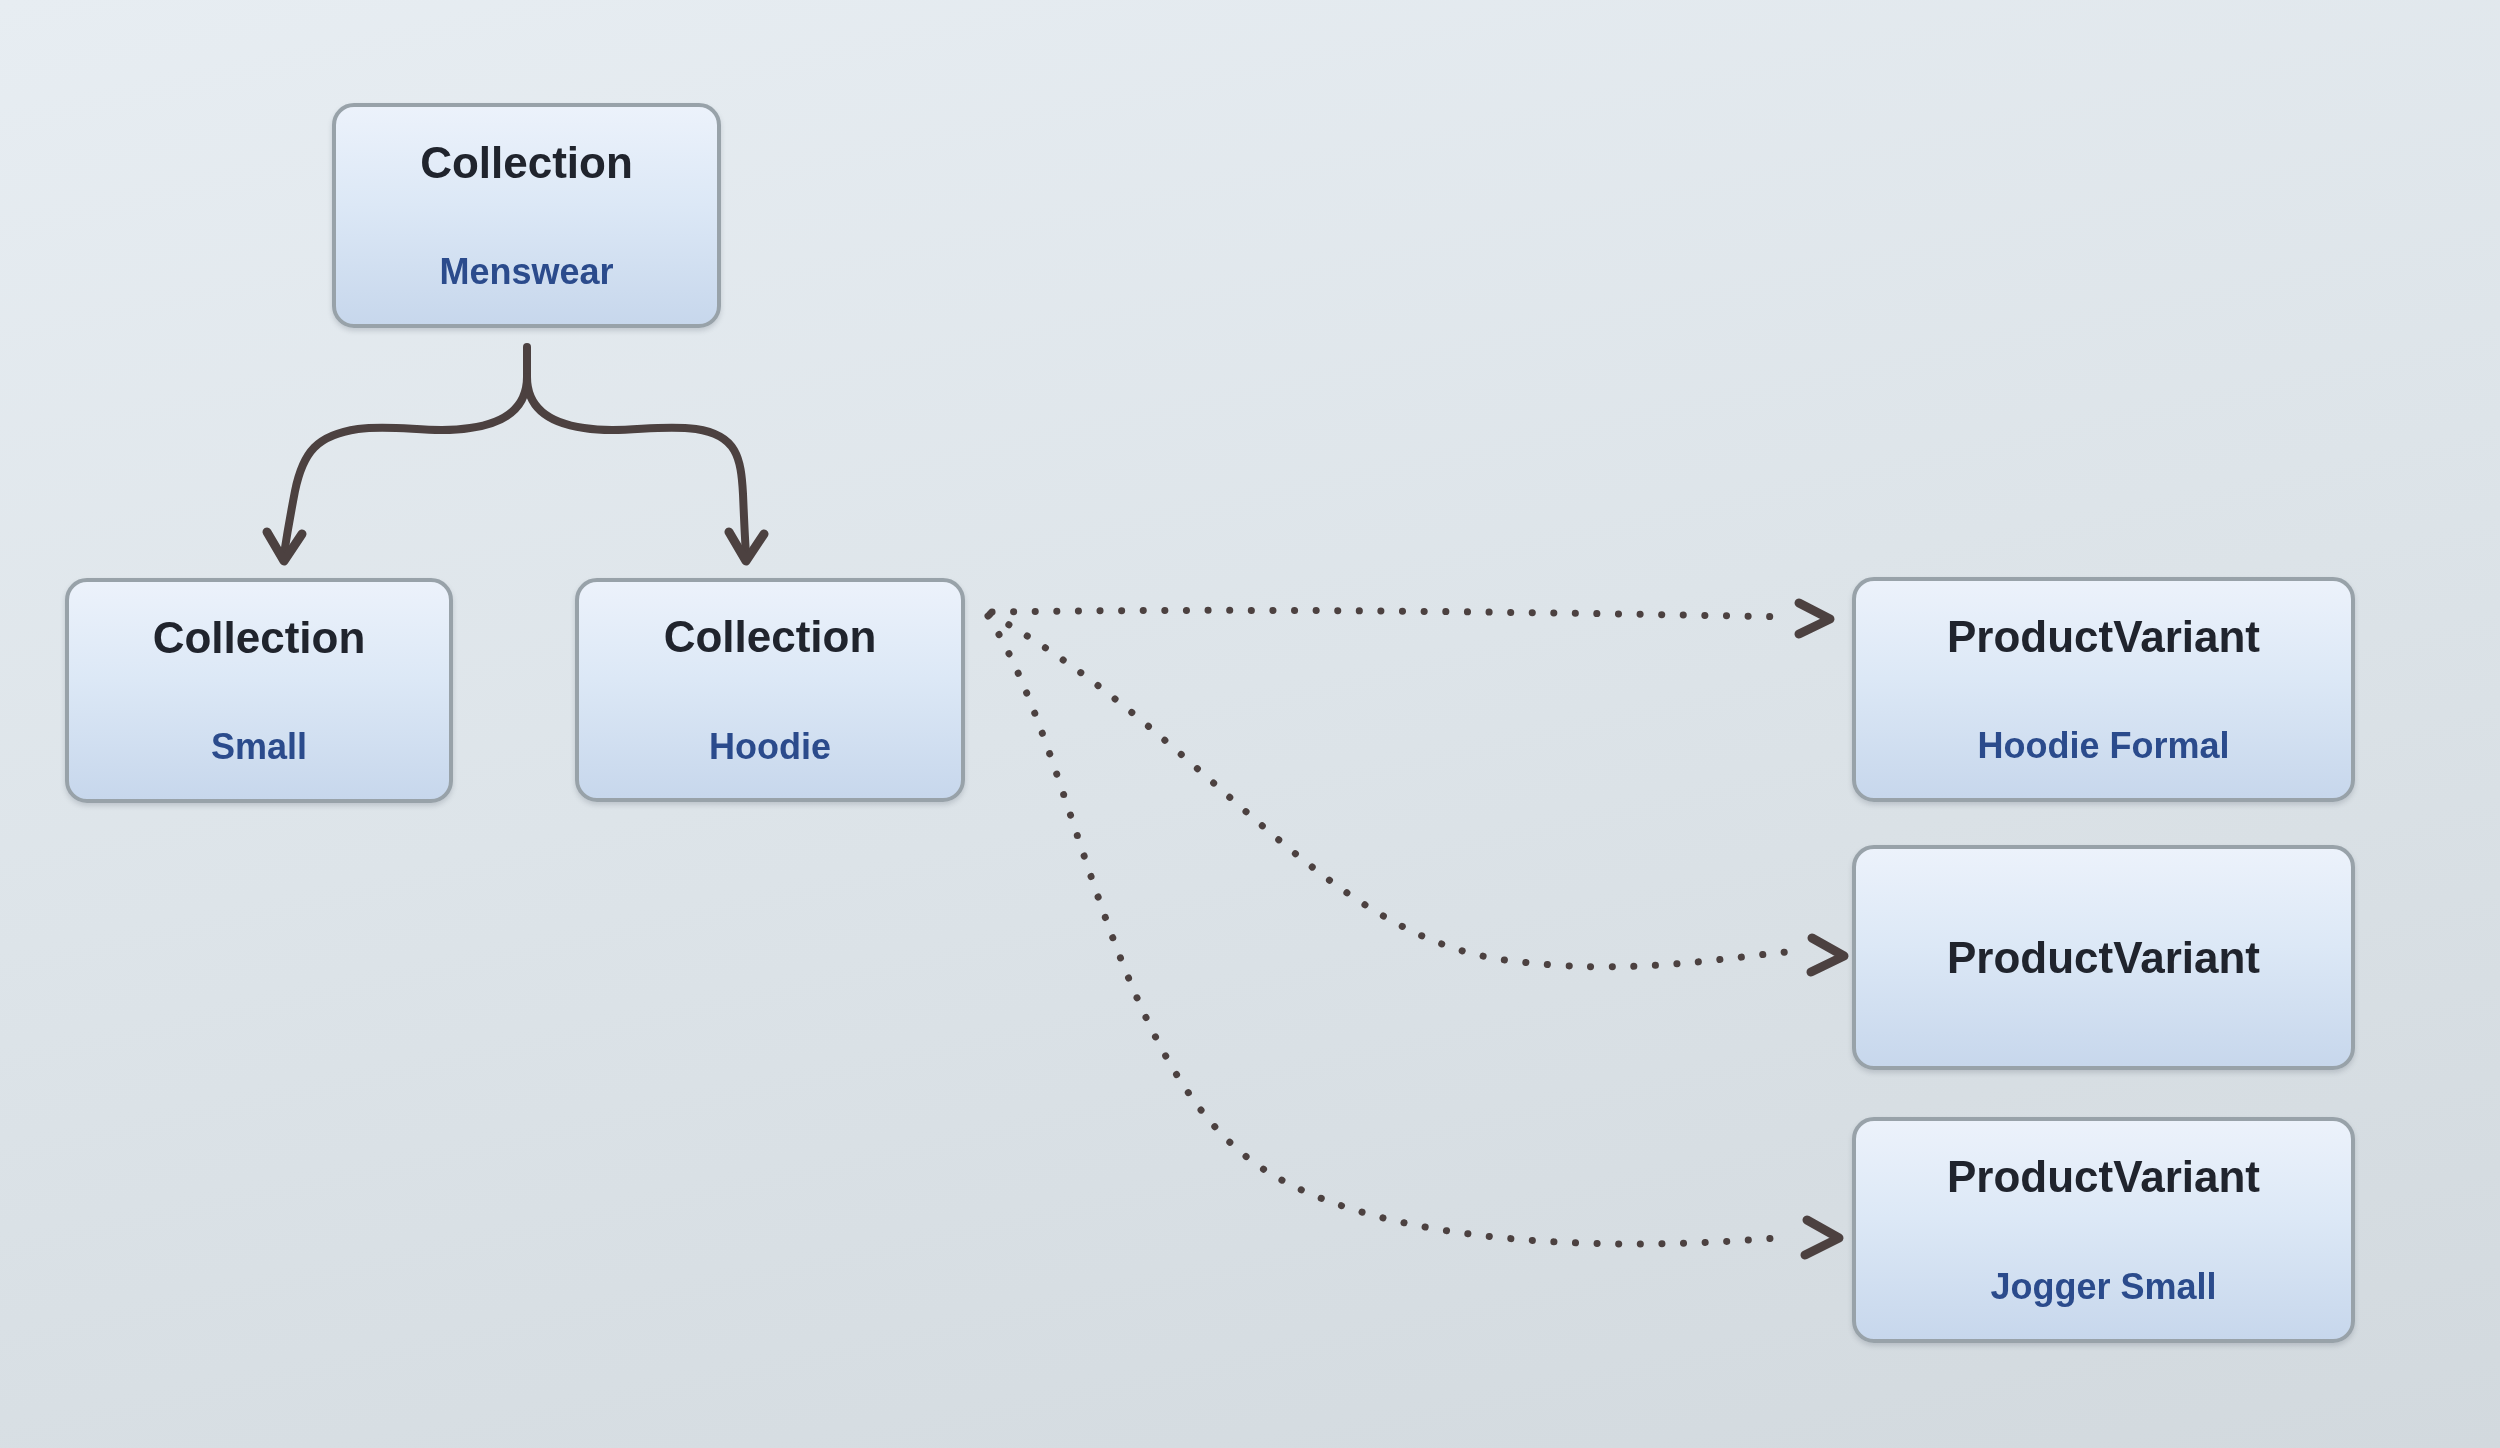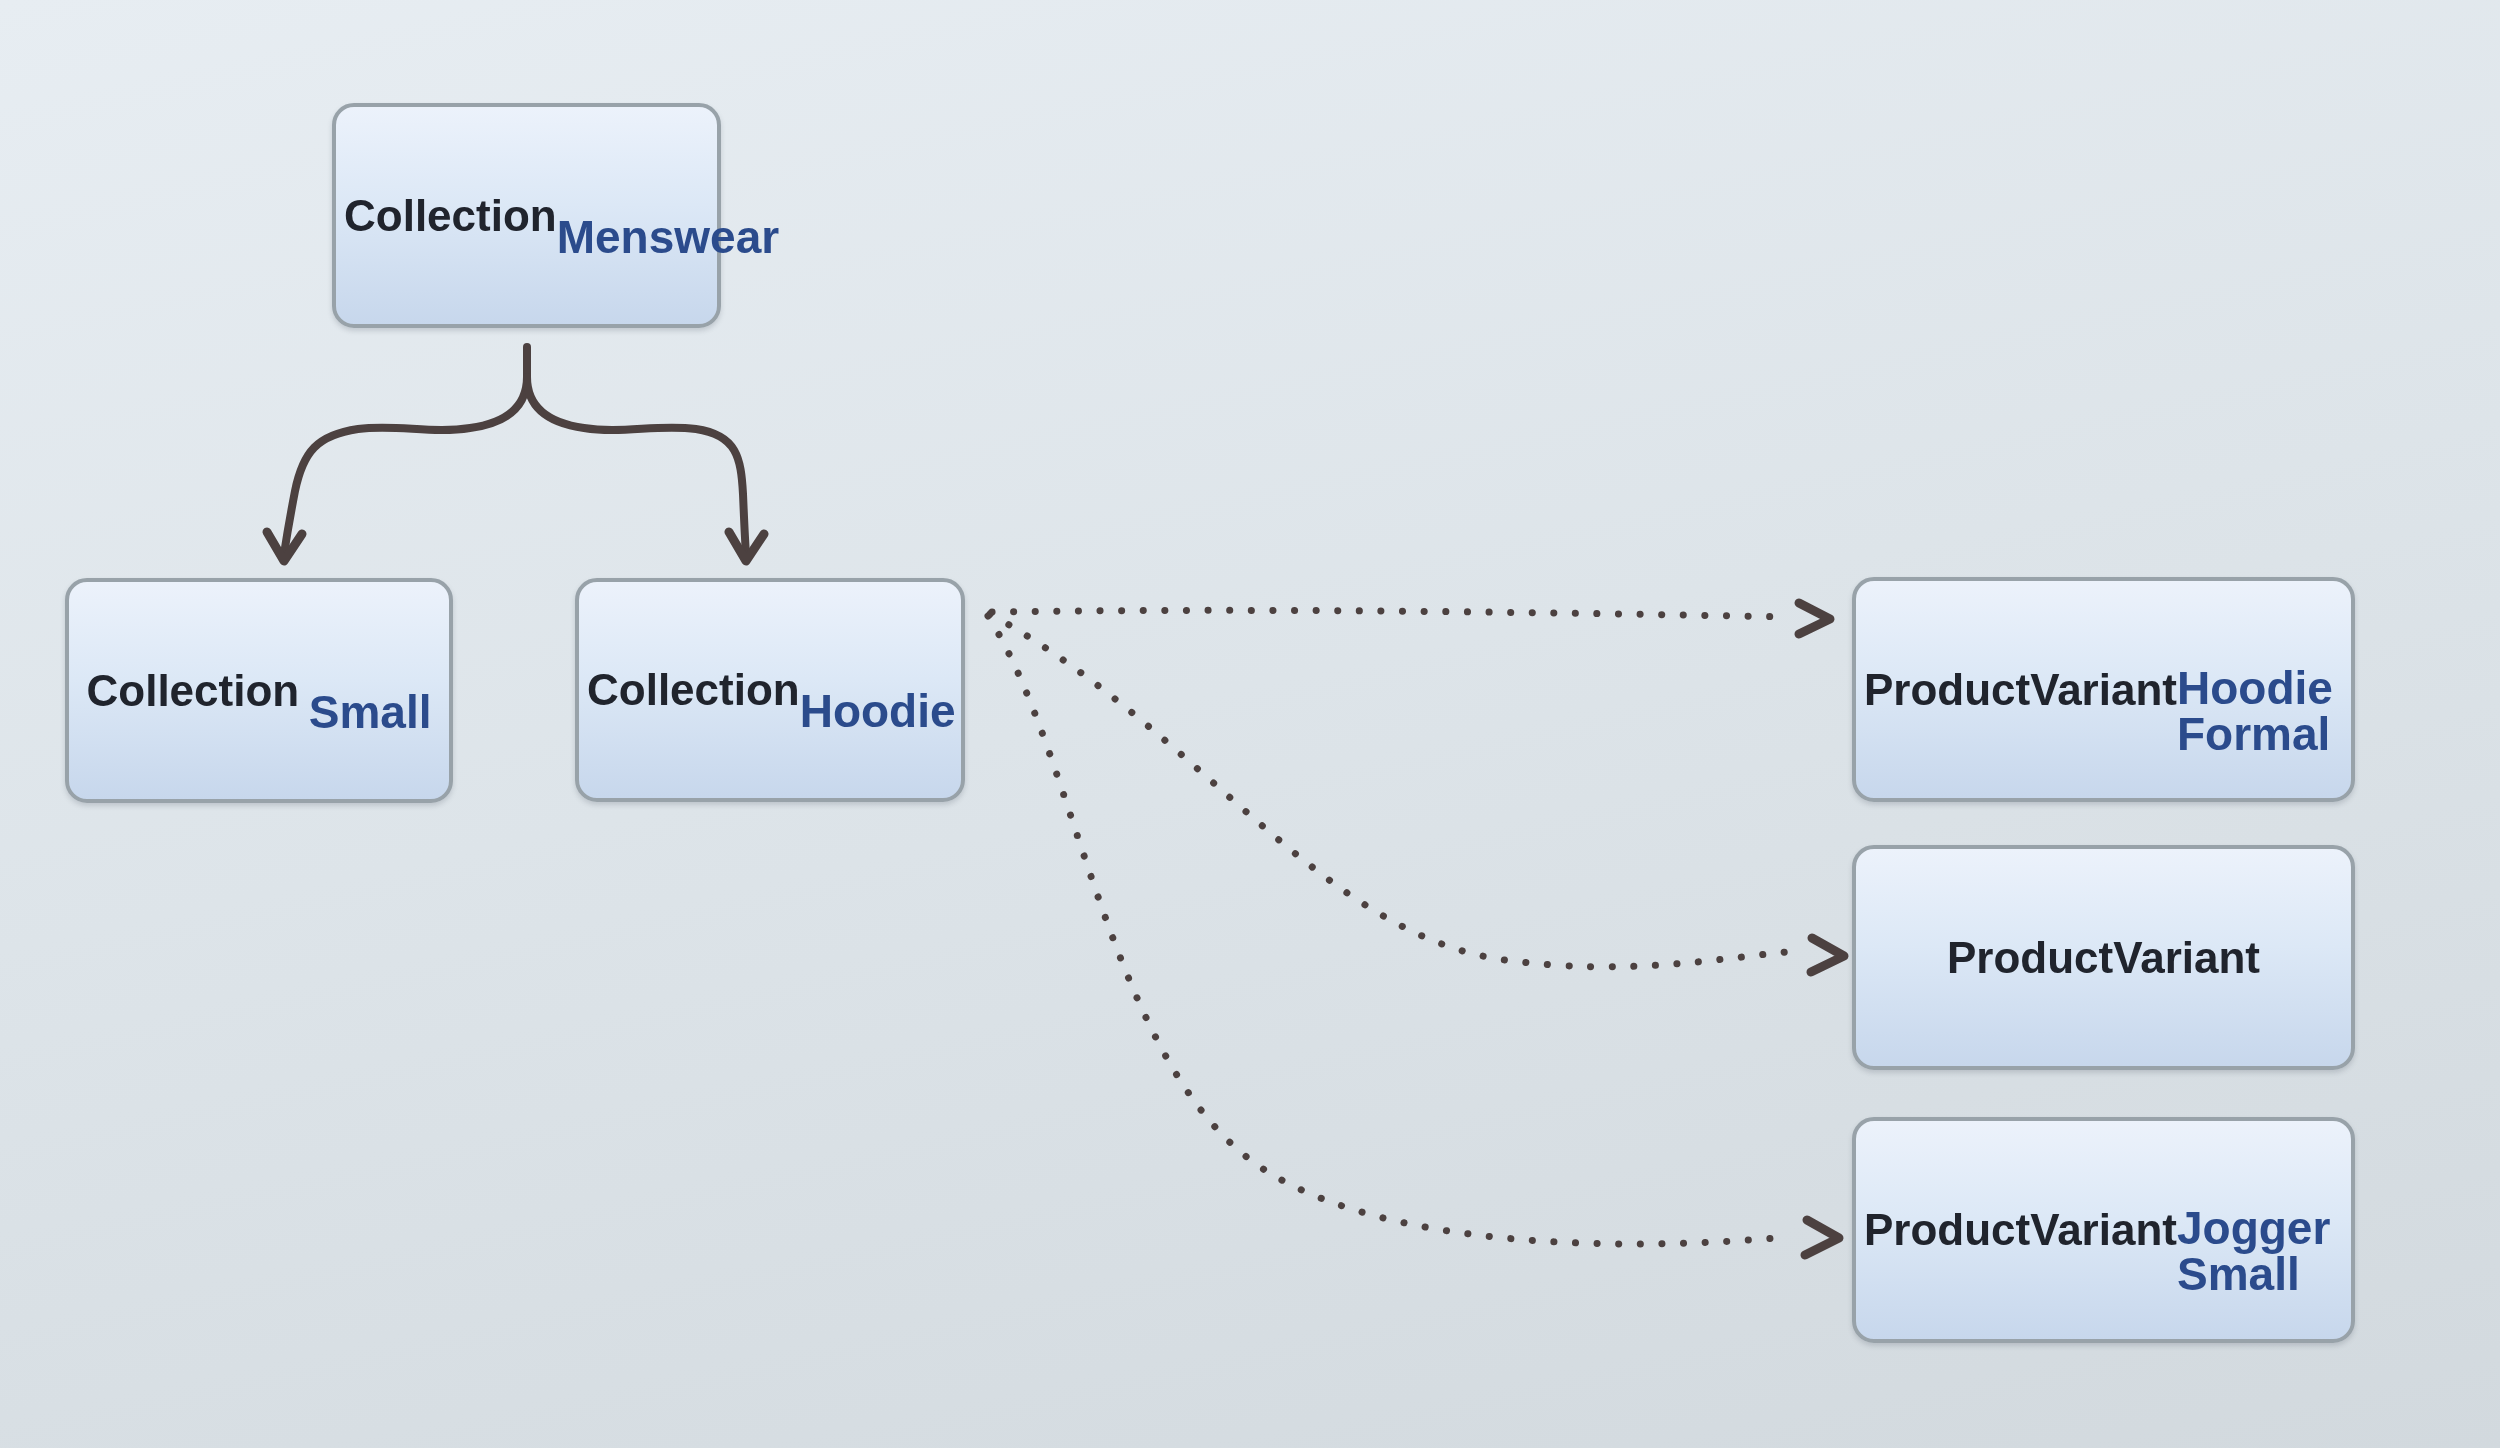--- a/index.html
+++ b/index.html
@@ -26,25 +26,25 @@
   .edge-solid{fill:none;stroke:var(--arrow);stroke-width:8;stroke-linecap:round;stroke-linejoin:round;}
   .edge-dotted{fill:none;stroke:var(--arrow);stroke-width:7;stroke-linecap:round;stroke-dasharray:0.1 21.5;}
   .arrowhead{fill:none;stroke:var(--arrow);stroke-width:9;stroke-linecap:round;stroke-linejoin:round;}
   .node{
     position:absolute;
     box-sizing:border-box;
     border:4px solid var(--node-border);
     border-radius:22px;
     background:linear-gradient(180deg, var(--node-fill-top) 0%, var(--node-fill-mid) 45%, var(--node-fill-bottom) 100%);
     box-shadow:0 3px 5px rgba(80,92,104,0.22);
-    display:flex;flex-direction:row;justify-content:space-evenly;align-items:center;
-    padding:6px 8px;
+    display:flex;flex-direction:column;justify-content:space-evenly;align-items:center;
+    text-align:center;padding:6px 8px;
   }
   .node-type{font-weight:700;font-size:44px;line-height:1;color:var(--node-type-text);}
-  .node-label{font-weight:700;font-size:46px;line-height:1;color:var(--node-label-text);margin-top:42px;}
+  .node-label{font-weight:700;font-size:36px;line-height:1;color:var(--node-label-text);margin-top:42px;}
   .pos-menswear{left:332px;top:103px;width:389px;height:225px;}
   .pos-formal{left:65px;top:578px;width:388px;height:225px;}
   .pos-casual{left:575px;top:578px;width:390px;height:224px;}
   .pos-hoodie{left:1852px;top:577px;width:503px;height:225px;}
   .pos-tshirt{left:1852px;top:845px;width:503px;height:225px;}
   .pos-jogger{left:1852px;top:1117px;width:503px;height:226px;}
 </style>
 </head>
 <body>
 

